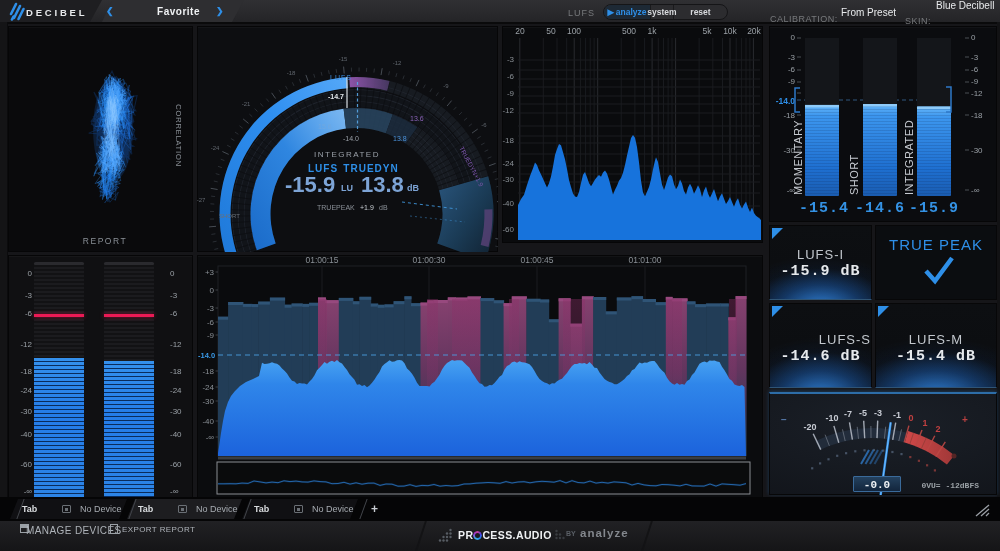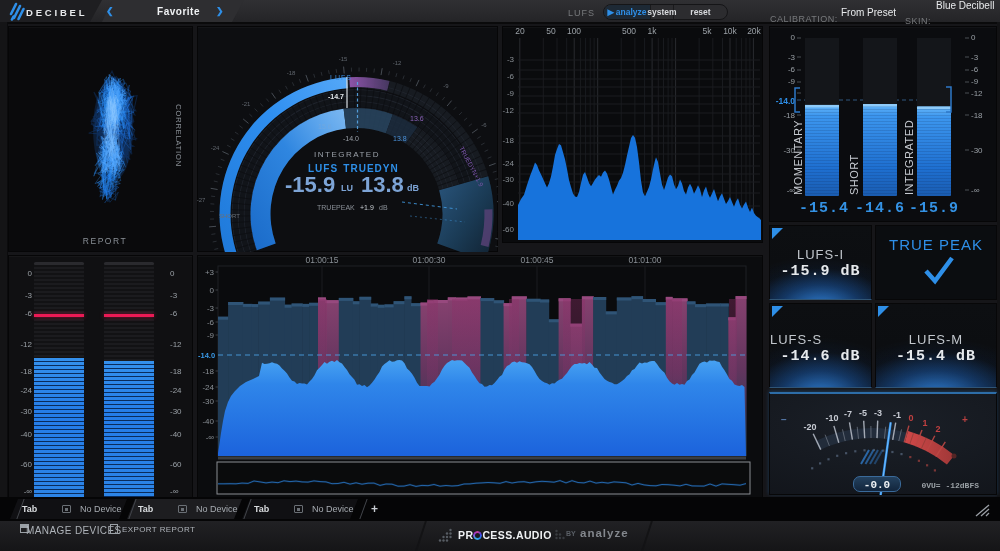--- a/index.html
+++ b/index.html
@@ -433,21 +433,21 @@
     <div style="position:absolute;left:0;top:37px;width:100%;text-align:center;color:#e6e9ec;font-size:15px;font-weight:bold;font-family:'Liberation Mono',monospace;letter-spacing:1px">-15.9 dB</div>
   </div>
 <div class="ab" style="left:875px;top:225px;width:122px;height:75px;background:#0b0d10;border:1px solid #070708">
  <div style="position:absolute;left:0;top:10px;width:100%;text-align:center;color:#2e8fe8;font-size:15px;letter-spacing:1px">TRUE PEAK</div>
  <svg style="position:absolute;left:46px;top:28px" width="34" height="32" viewBox="0 0 34 32">
       <path d="M4,17 L13,27 L30,4" stroke="#2e8fe8" stroke-width="4.5" fill="none"></path>
     </svg>
  </div>
 <div class="ab" style="left:769px;top:303px;width:103px;height:85px;background:radial-gradient(95% 75% at 50% 112%, rgba(52,140,235,0.9), rgba(28,95,180,0.5) 42%, rgba(16,45,90,0.16) 72%, transparent 95%), linear-gradient(#0d0f12,#0b0d10);border:1px solid #070708;border-bottom:1px solid rgba(90,170,240,0.45)">
     <div style="position:absolute;left:2px;top:2px;width:0;height:0;border-top:11px solid #2e8fe8;border-right:11px solid transparent"></div>
-    <div style="position:absolute;left:0;top:28px;width:100%;text-align:left;color:#c2c7cd;font-size:13px;letter-spacing:1px">LUFS-S</div>
+    <div style="position:absolute;left:0;top:28px;width:100%;text-align:right;color:#c2c7cd;font-size:13px;letter-spacing:1px">LUFS-S</div>
     <div style="position:absolute;left:0;top:44px;width:100%;text-align:center;color:#e6e9ec;font-size:15px;font-weight:bold;font-family:'Liberation Mono',monospace;letter-spacing:1px">-14.6 dB</div>
   </div>
 <div class="ab" style="left:875px;top:303px;width:122px;height:85px;background:radial-gradient(95% 75% at 50% 112%, rgba(52,140,235,0.9), rgba(28,95,180,0.5) 42%, rgba(16,45,90,0.16) 72%, transparent 95%), linear-gradient(#0d0f12,#0b0d10);border:1px solid #070708;border-bottom:1px solid rgba(90,170,240,0.45)">
     <div style="position:absolute;left:2px;top:2px;width:0;height:0;border-top:11px solid #2e8fe8;border-right:11px solid transparent"></div>
     <div style="position:absolute;left:0;top:28px;width:100%;text-align:center;color:#c2c7cd;font-size:13px;letter-spacing:1px">LUFS-M</div>
     <div style="position:absolute;left:0;top:44px;width:100%;text-align:center;color:#e6e9ec;font-size:15px;font-weight:bold;font-family:'Liberation Mono',monospace;letter-spacing:1px">-15.4 dB</div>
   </div>
 <div class="ab" style="left:769px;top:392px;width:228px;height:103px;background:radial-gradient(140% 120% at 50% 30%, #1b2028, #12151b 70%, #0e1116);border:1px solid #070708;border-top:2px solid #2d6da8;box-shadow:0 -1px 4px rgba(40,120,200,0.35)"></div>
 <svg class="ab" style="left:769px;top:392px" width="228" height="103">
     <path d="M46.5,49.1 A129,129 0 0 1 138.6,41.0 L135.8,50.6 A119,119 0 0 0 50.8,58.0 Z" fill="#232d3c" opacity="0.95"></path>
@@ -498,21 +498,21 @@
     <text x="193" y="31" fill="#b84040" font-size="10" font-weight="bold">+</text>
     <line x1="92.0" y1="72" x2="100.0" y2="58" stroke="#2d6fb4" stroke-width="2" opacity="0.90"></line>
     <line x1="96.5" y1="72" x2="104.5" y2="58" stroke="#2d6fb4" stroke-width="2" opacity="0.76"></line>
     <line x1="101.0" y1="72" x2="109.0" y2="58" stroke="#2d6fb4" stroke-width="2" opacity="0.62"></line>
     <line x1="105.5" y1="72" x2="113.5" y2="58" stroke="#2d6fb4" stroke-width="2" opacity="0.48"></line>
     <circle cx="185" cy="64" r="2.5" fill="#542525"></circle>
     <line x1="110.6" y1="110.5" x2="121.7" y2="30.3" stroke="#2e8fe8" stroke-width="2.4"></line>
     <line x1="110.6" y1="110.5" x2="121.7" y2="30.3" stroke="#8cc8ff" stroke-width="0.8"></line>
     <text x="210" y="96" fill="#9aa0a5" font-size="8" font-weight="bold" text-anchor="end" font-family="Liberation Mono, monospace">0VU= -12dBFS</text>
   </svg>
-<div class="ab" style="left:853px;top:476px;width:48px;height:16px;background:linear-gradient(#24415e,#12253c);border:1px solid #3a6a9a;border-radius:7px;color:#eef1f4;font-size:11px;font-weight:bold;text-align:center;line-height:16px;font-family:'Liberation Mono',monospace">-0.0</div>
+<div class="ab" style="left:853px;top:476px;width:48px;height:16px;background:linear-gradient(#24415e,#12253c);border:1px solid #3a6a9a;border-radius:1px;color:#eef1f4;font-size:11px;font-weight:bold;text-align:center;line-height:16px;font-family:'Liberation Mono',monospace">-0.0</div>
 <div class="panel" style="left:8px;top:255px;width:185px;height:245px;background:#101012"></div>
 <div class="ab" style="left:34px;top:263px;width:50px;height:234px;background:repeating-linear-gradient(#1b1b1e 0 2px,#121214 2px 4px);border-radius:2px 2px 0 0"></div>
 <div class="ab" style="left:34px;top:262px;width:50px;height:3px;background:#2a2a2e;border-radius:2px"></div>
 <div class="ab" style="left:34px;top:358px;width:50px;height:139px;background:repeating-linear-gradient(rgba(0,0,0,0) 0 3px,#0a2c5c 3px 4px),linear-gradient(#3490ec,#247ce8 40%,#2c84e6)"></div>
 <div class="ab" style="left:34px;top:314px;width:50px;height:3px;background:#ea1a55;box-shadow:0 0 4px rgba(234,26,85,0.6)"></div>
 <div class="ab" style="left:104px;top:263px;width:50px;height:234px;background:repeating-linear-gradient(#1b1b1e 0 2px,#121214 2px 4px);border-radius:2px 2px 0 0"></div>
 <div class="ab" style="left:104px;top:262px;width:50px;height:3px;background:#2a2a2e;border-radius:2px"></div>
 <div class="ab" style="left:104px;top:361px;width:50px;height:136px;background:repeating-linear-gradient(rgba(0,0,0,0) 0 3px,#0a2c5c 3px 4px),linear-gradient(#3490ec,#247ce8 40%,#2c84e6)"></div>
 <div class="ab" style="left:104px;top:314px;width:50px;height:3px;background:#ea1a55;box-shadow:0 0 4px rgba(234,26,85,0.6)"></div>
 <svg class="ab" style="left:8px;top:255px" width="185" height="245">

